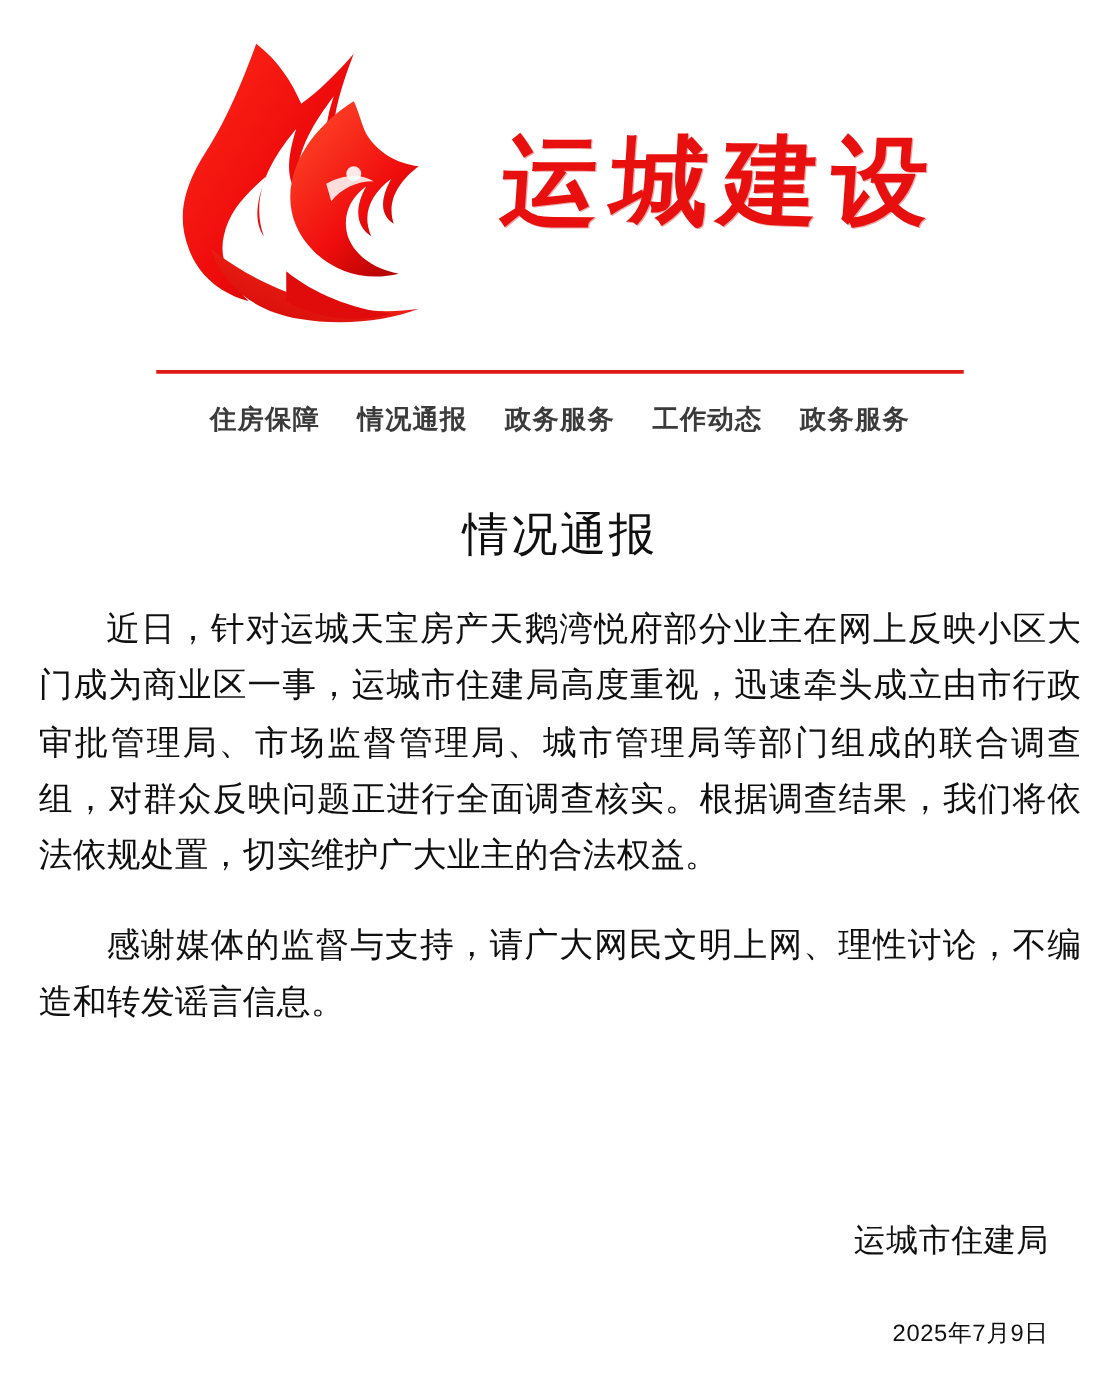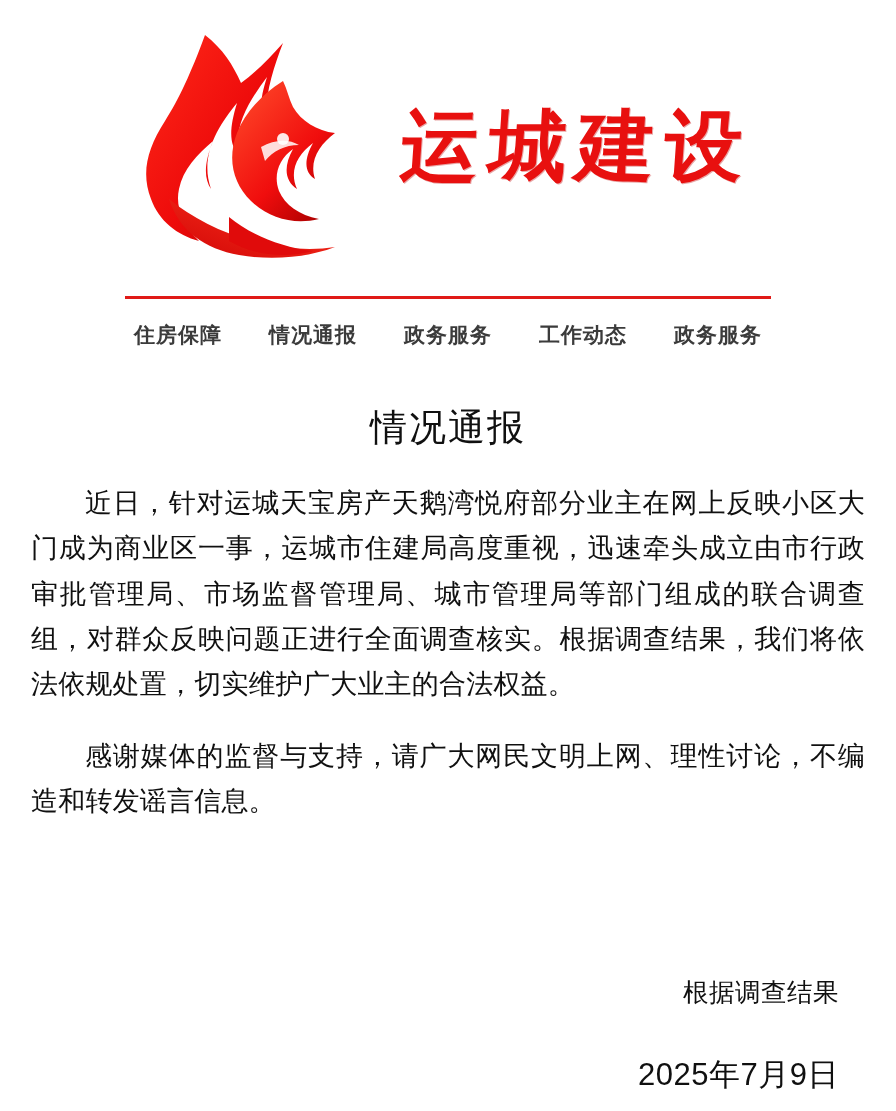--- a/index.html
+++ b/index.html
@@ -63,21 +63,21 @@
     height: 3px;
     background: #e01a17;
     margin: 4px auto 0 auto;
   }
   .nav {
     width: 700px;
     margin: 22px auto 0 auto;
     display: flex;
     align-items: center;
     justify-content: center;
-    gap: 47px;
+    gap: 30px;
     font-size: 21px;
     font-weight: 700;
     color: #3b3b3b;
     letter-spacing: 1px;
   }
   .nav-item {
     white-space: nowrap;
     cursor: pointer;
   }
 
@@ -113,21 +113,21 @@
     text-align: right;
     padding-right: 26px;
   }
   .sign-org {
     font-size: 25.5px;
     color: #101010;
     letter-spacing: 0.5px;
     margin-bottom: 44px;
   }
   .sign-date {
-    font-size: 31px;
+    font-size: 19px;
     color: #101010;
     letter-spacing: 0.5px;
   }
 </style>
 </head>
 <body>
 
 <div class="page">
 
   <header class="masthead">
@@ -188,18 +188,18 @@
     <span class="nav-item">政务服务</span>
   </nav>
 
   <main class="doc">
     <h1 class="doc-title">情况通报</h1>
 
     <p class="para">近日，针对运城天宝房产天鹅湾悦府部分业主在网上反映小区大门成为商业区一事，运城市住建局高度重视，迅速牵头成立由市行政审批管理局、市场监督管理局、城市管理局等部门组成的联合调查组，对群众反映问题正进行全面调查核实。根据调查结果，我们将依法依规处置，切实维护广大业主的合法权益。</p>
     <p class="para last">感谢媒体的监督与支持，请广大网民文明上网、理性讨论，不编造和转发谣言信息。</p>
 
     <div class="signature">
-      <div class="sign-org">根据调查结果</div>
+      <div class="sign-org">运城市住建局</div>
       <div class="sign-date">2025年7月9日</div>
     </div>
   </main>
 
 </div>
 
 </body></html>

